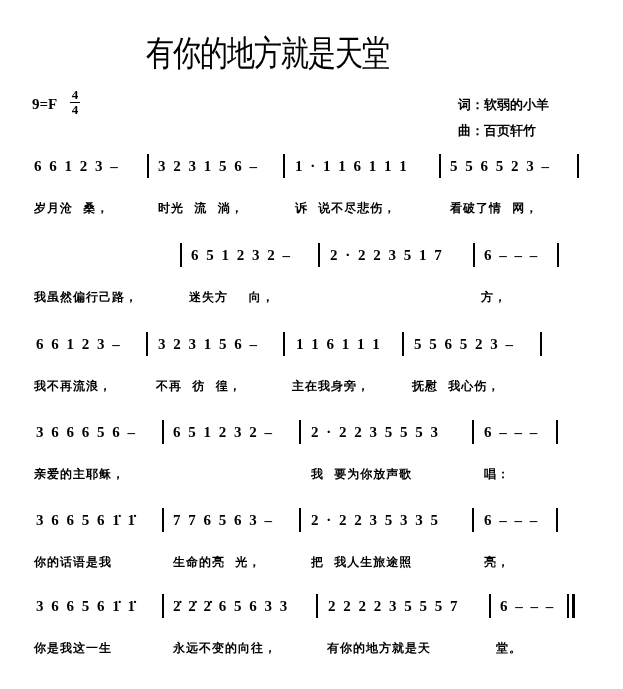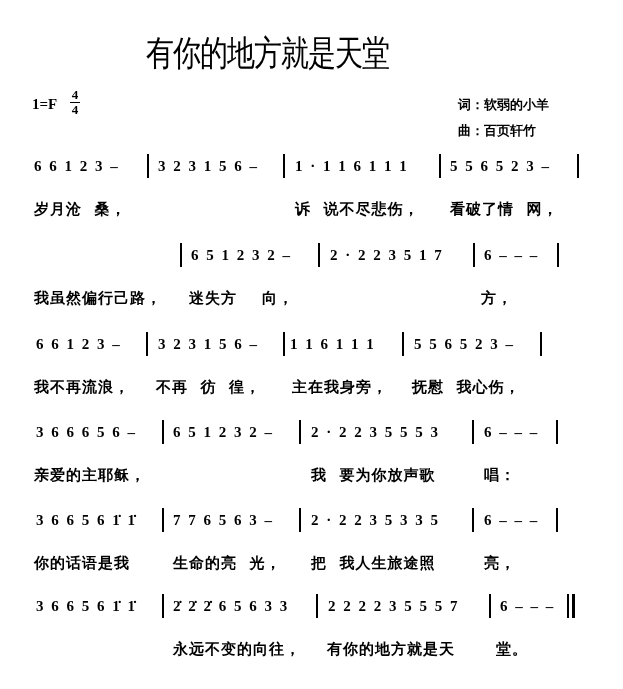--- a/index.html
+++ b/index.html
@@ -7,45 +7,46 @@
   .title{position:absolute;left:146px;top:30px;font-family:"DejaVu Serif",serif;font-size:28px;letter-spacing:-1px;transform:scaleY(1.25);transform-origin:top left;}
   .key{position:absolute;left:32px;top:96px;font-family:"Liberation Serif",serif;font-weight:bold;font-size:15px;}
   .ts{position:absolute;left:70px;top:89px;font-family:"Liberation Serif",serif;font-weight:bold;font-size:13px;line-height:12px;text-align:center;width:10px;}
   .ts .frac-line{display:block;height:1px;background:#000;margin:1px 0;}
   .credit{position:absolute;left:458px;font-size:13px;font-weight:bold;}
   .row{position:absolute;left:0;width:623px;height:50px;}
   .seg{position:absolute;top:0;font-family:Liberation Serif, serif;font-weight:bold;font-size:15px;white-space:pre;letter-spacing:2px;}
   .bar{position:absolute;top:-4px;width:2px;height:24px;background:#000;}
   .bar.final{width:6px;border-left:2px solid #000;background:transparent;}
   .bar.final::after{content:"";position:absolute;right:0;top:0;width:3px;height:24px;background:#000;}
-  .lyr{position:absolute;top:42px;font-size:15px;font-weight:bold;white-space:pre;letter-spacing:1px;}
+  .lyr{position:absolute;top:42px;font-size:12px;font-weight:bold;white-space:pre;letter-spacing:1px;}
 </style>
 </head>
 <body>
 
 <div class="title">有你的地方就是天堂</div>
-<div class="key">1=F</div>
+<div class="key">9=F</div>
 <div class="ts">
   <span>4</span>
   <span class="frac-line"></span>
   <span>4</span>
 </div>
 <div class="credit" style="top:96px">词：软弱的小羊</div>
 <div class="credit" style="top:122px">曲：百页轩竹</div>
 
 <div class="row" style="top:158px">
   <div class="seg" style="left:34px">6 6 1 2 3 –</div>
   <div class="bar" style="left:147px"></div>
   <div class="seg" style="left:158px">3 2 3 1 5 6 –</div>
   <div class="bar" style="left:283px"></div>
   <div class="seg" style="left:295px">1 · 1 1 6 1 1 1</div>
   <div class="bar" style="left:439px"></div>
   <div class="seg" style="left:450px">5 5 6 5 2 3 –</div>
   <div class="bar" style="left:577px"></div>
   <div class="lyr" style="left:34px">岁月沧  桑，</div>
+  <div class="lyr" style="left:158px">时光  流  淌，</div>
   <div class="lyr" style="left:295px">诉  说不尽悲伤，</div>
   <div class="lyr" style="left:450px">看破了情  网，</div>
 </div>
 
 <div class="row" style="top:247px">
   <div class="bar" style="left:180px"></div>
   <div class="seg" style="left:191px">6 5 1 2 3 2 –</div>
   <div class="bar" style="left:318px"></div>
   <div class="seg" style="left:330px">2 · 2 2 3 5 1 7</div>
   <div class="bar" style="left:473px"></div>
@@ -54,21 +55,21 @@
   <div class="lyr" style="left:34px">我虽然偏行己路，</div>
   <div class="lyr" style="left:189px">迷失方    向，</div>
   <div class="lyr" style="left:481px">方，</div>
 </div>
 
 <div class="row" style="top:336px">
   <div class="seg" style="left:36px">6 6 1 2 3 –</div>
   <div class="bar" style="left:146px"></div>
   <div class="seg" style="left:158px">3 2 3 1 5 6 –</div>
   <div class="bar" style="left:283px"></div>
-  <div class="seg" style="left:290px">1 1 6 1 1 1</div>
+  <div class="seg" style="left:296px">1 1 6 1 1 1</div>
   <div class="bar" style="left:402px"></div>
   <div class="seg" style="left:414px">5 5 6 5 2 3 –</div>
   <div class="bar" style="left:540px"></div>
   <div class="lyr" style="left:34px">我不再流浪，</div>
   <div class="lyr" style="left:156px">不再  彷  徨，</div>
   <div class="lyr" style="left:292px">主在我身旁，</div>
   <div class="lyr" style="left:412px">抚慰  我心伤，</div>
 </div>
 
 <div class="row" style="top:424px">
@@ -102,16 +103,17 @@
 
 <div class="row" style="top:598px">
   <div class="seg" style="left:36px">3 6 6 5 6 1̇ 1̇</div>
   <div class="bar" style="left:162px"></div>
   <div class="seg" style="left:173px">2̇ 2̇ 2̇ 6 5 6 3 3</div>
   <div class="bar" style="left:316px"></div>
   <div class="seg" style="left:328px">2 2 2 2 3 5 5 5 7</div>
   <div class="bar" style="left:489px"></div>
   <div class="seg" style="left:500px">6 – – –</div>
   <div class="bar final" style="left:567px"></div>
+  <div class="lyr" style="left:34px">你是我这一生</div>
   <div class="lyr" style="left:327px">有你的地方就是天</div>
   <div class="lyr" style="left:173px">永远不变的向往，</div>
   <div class="lyr" style="left:496px">堂。</div>
 </div>
 
 </body></html>

